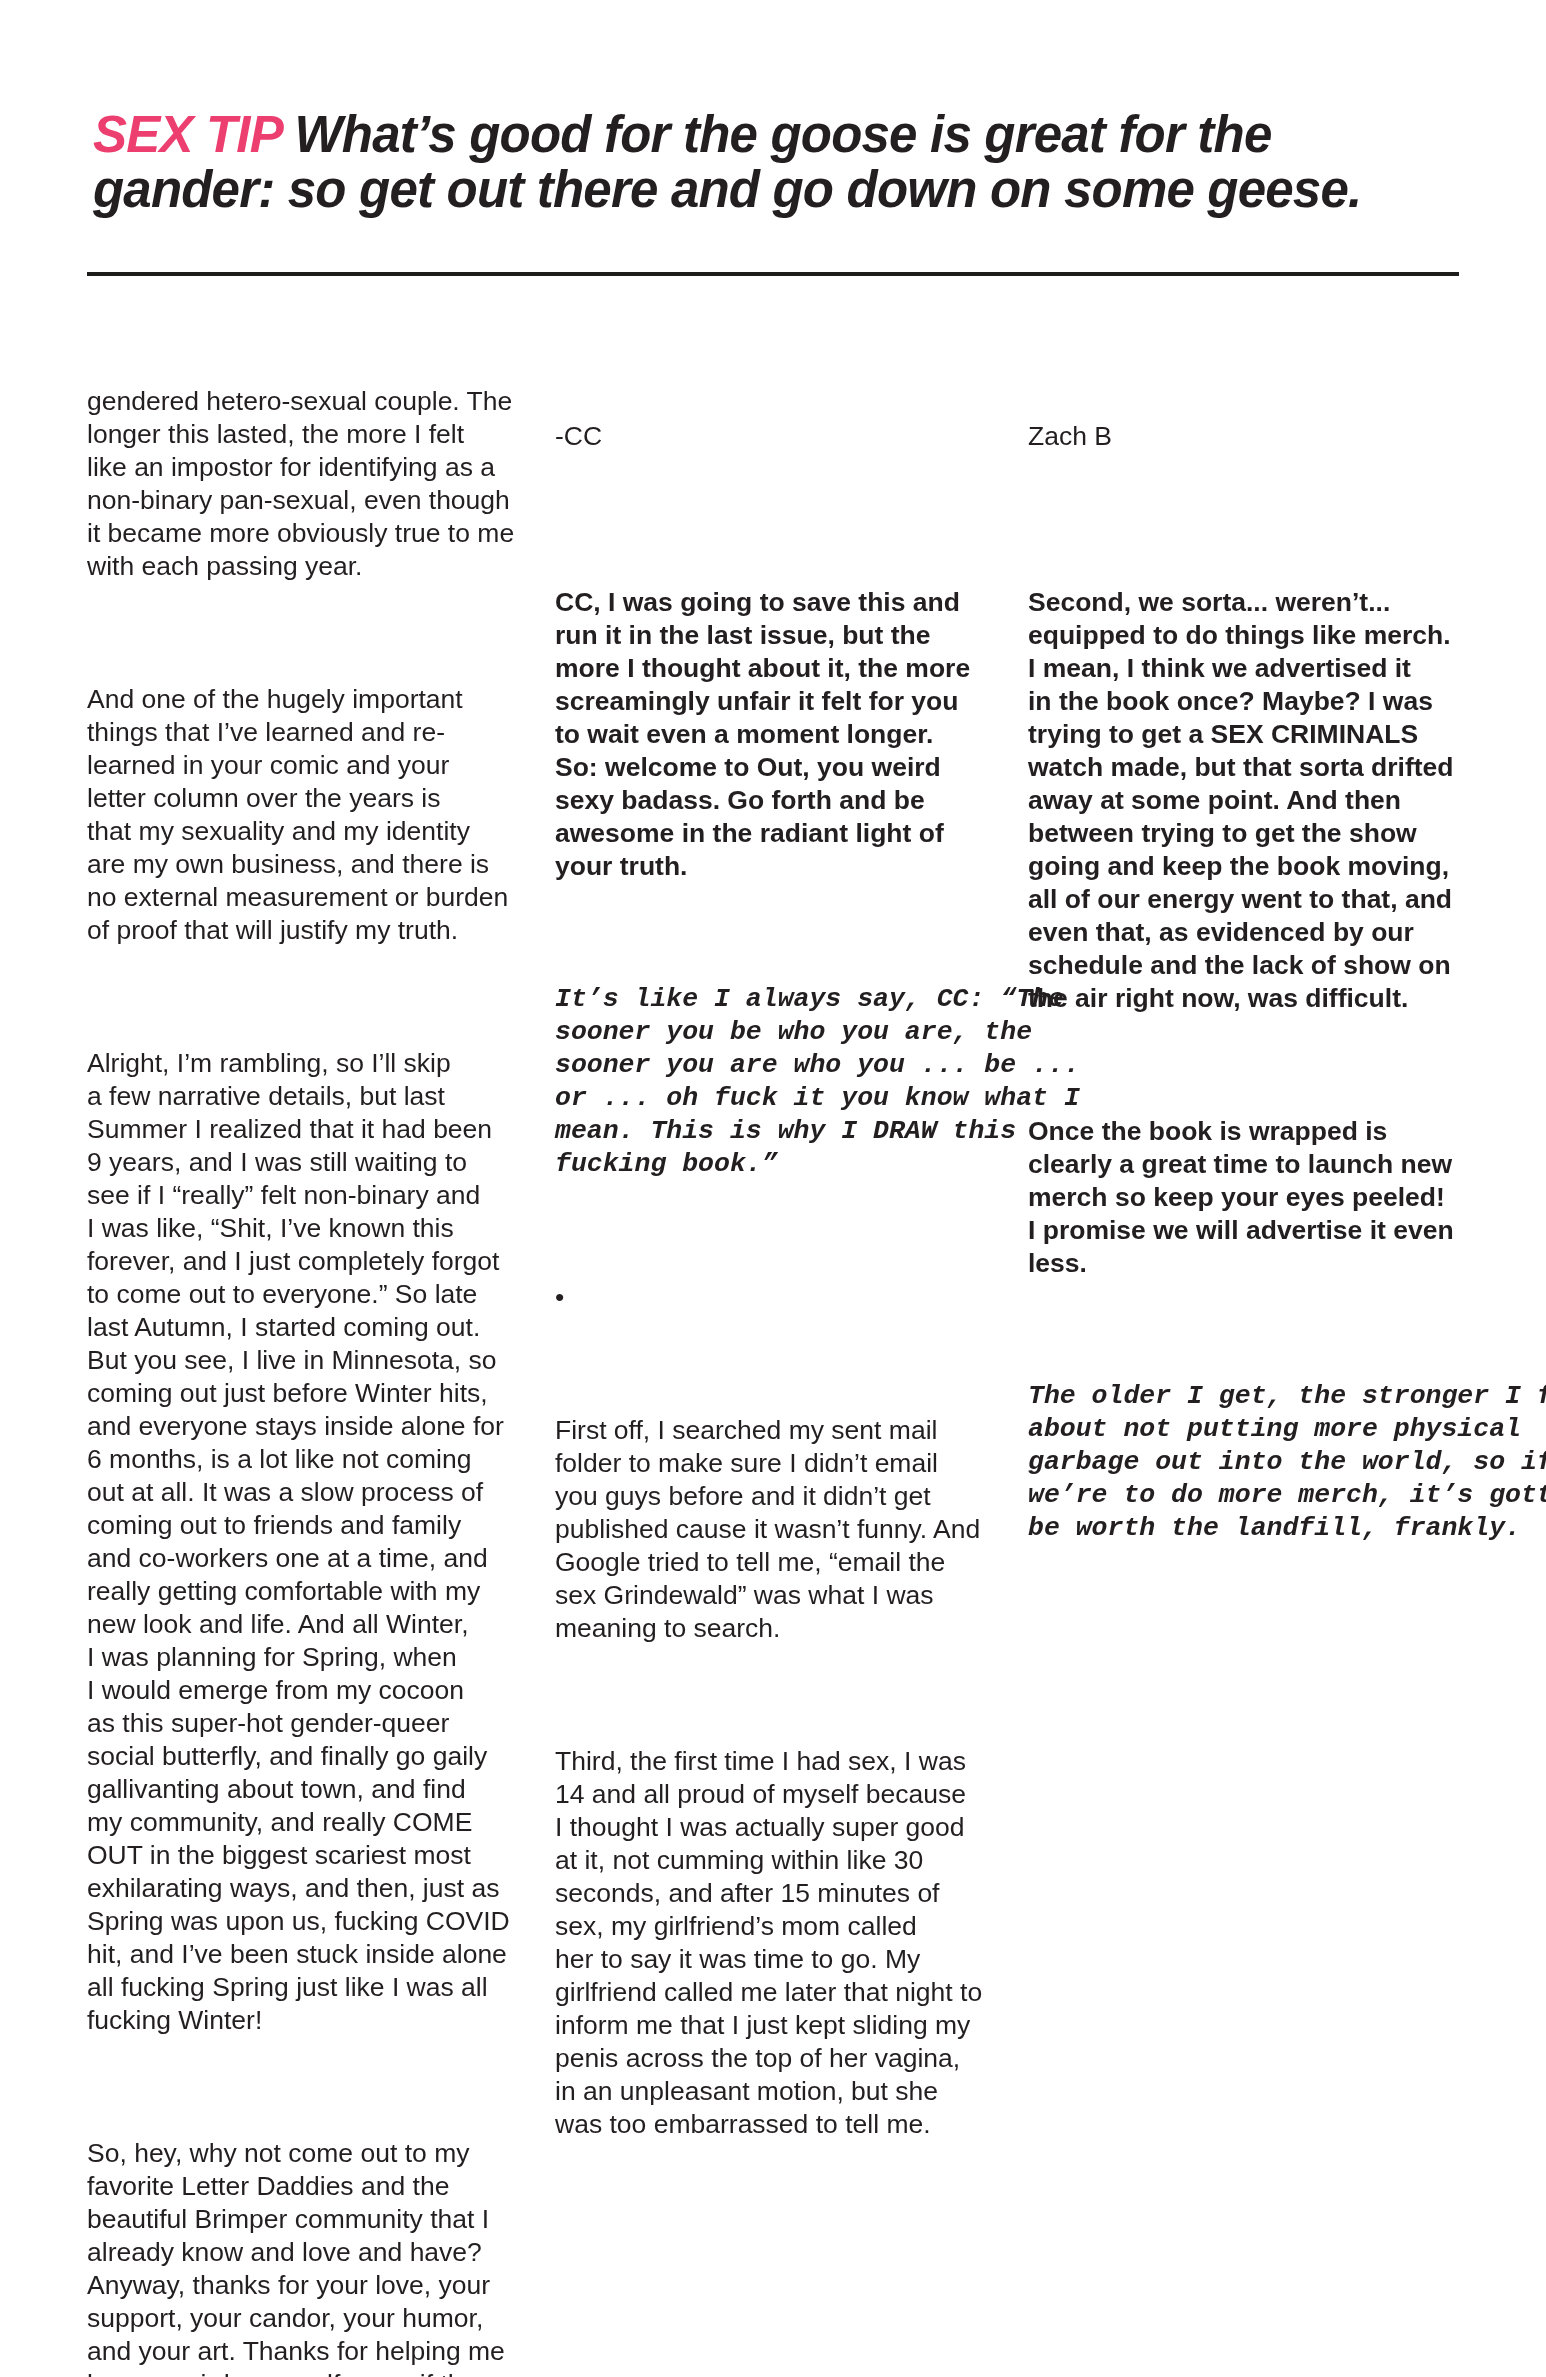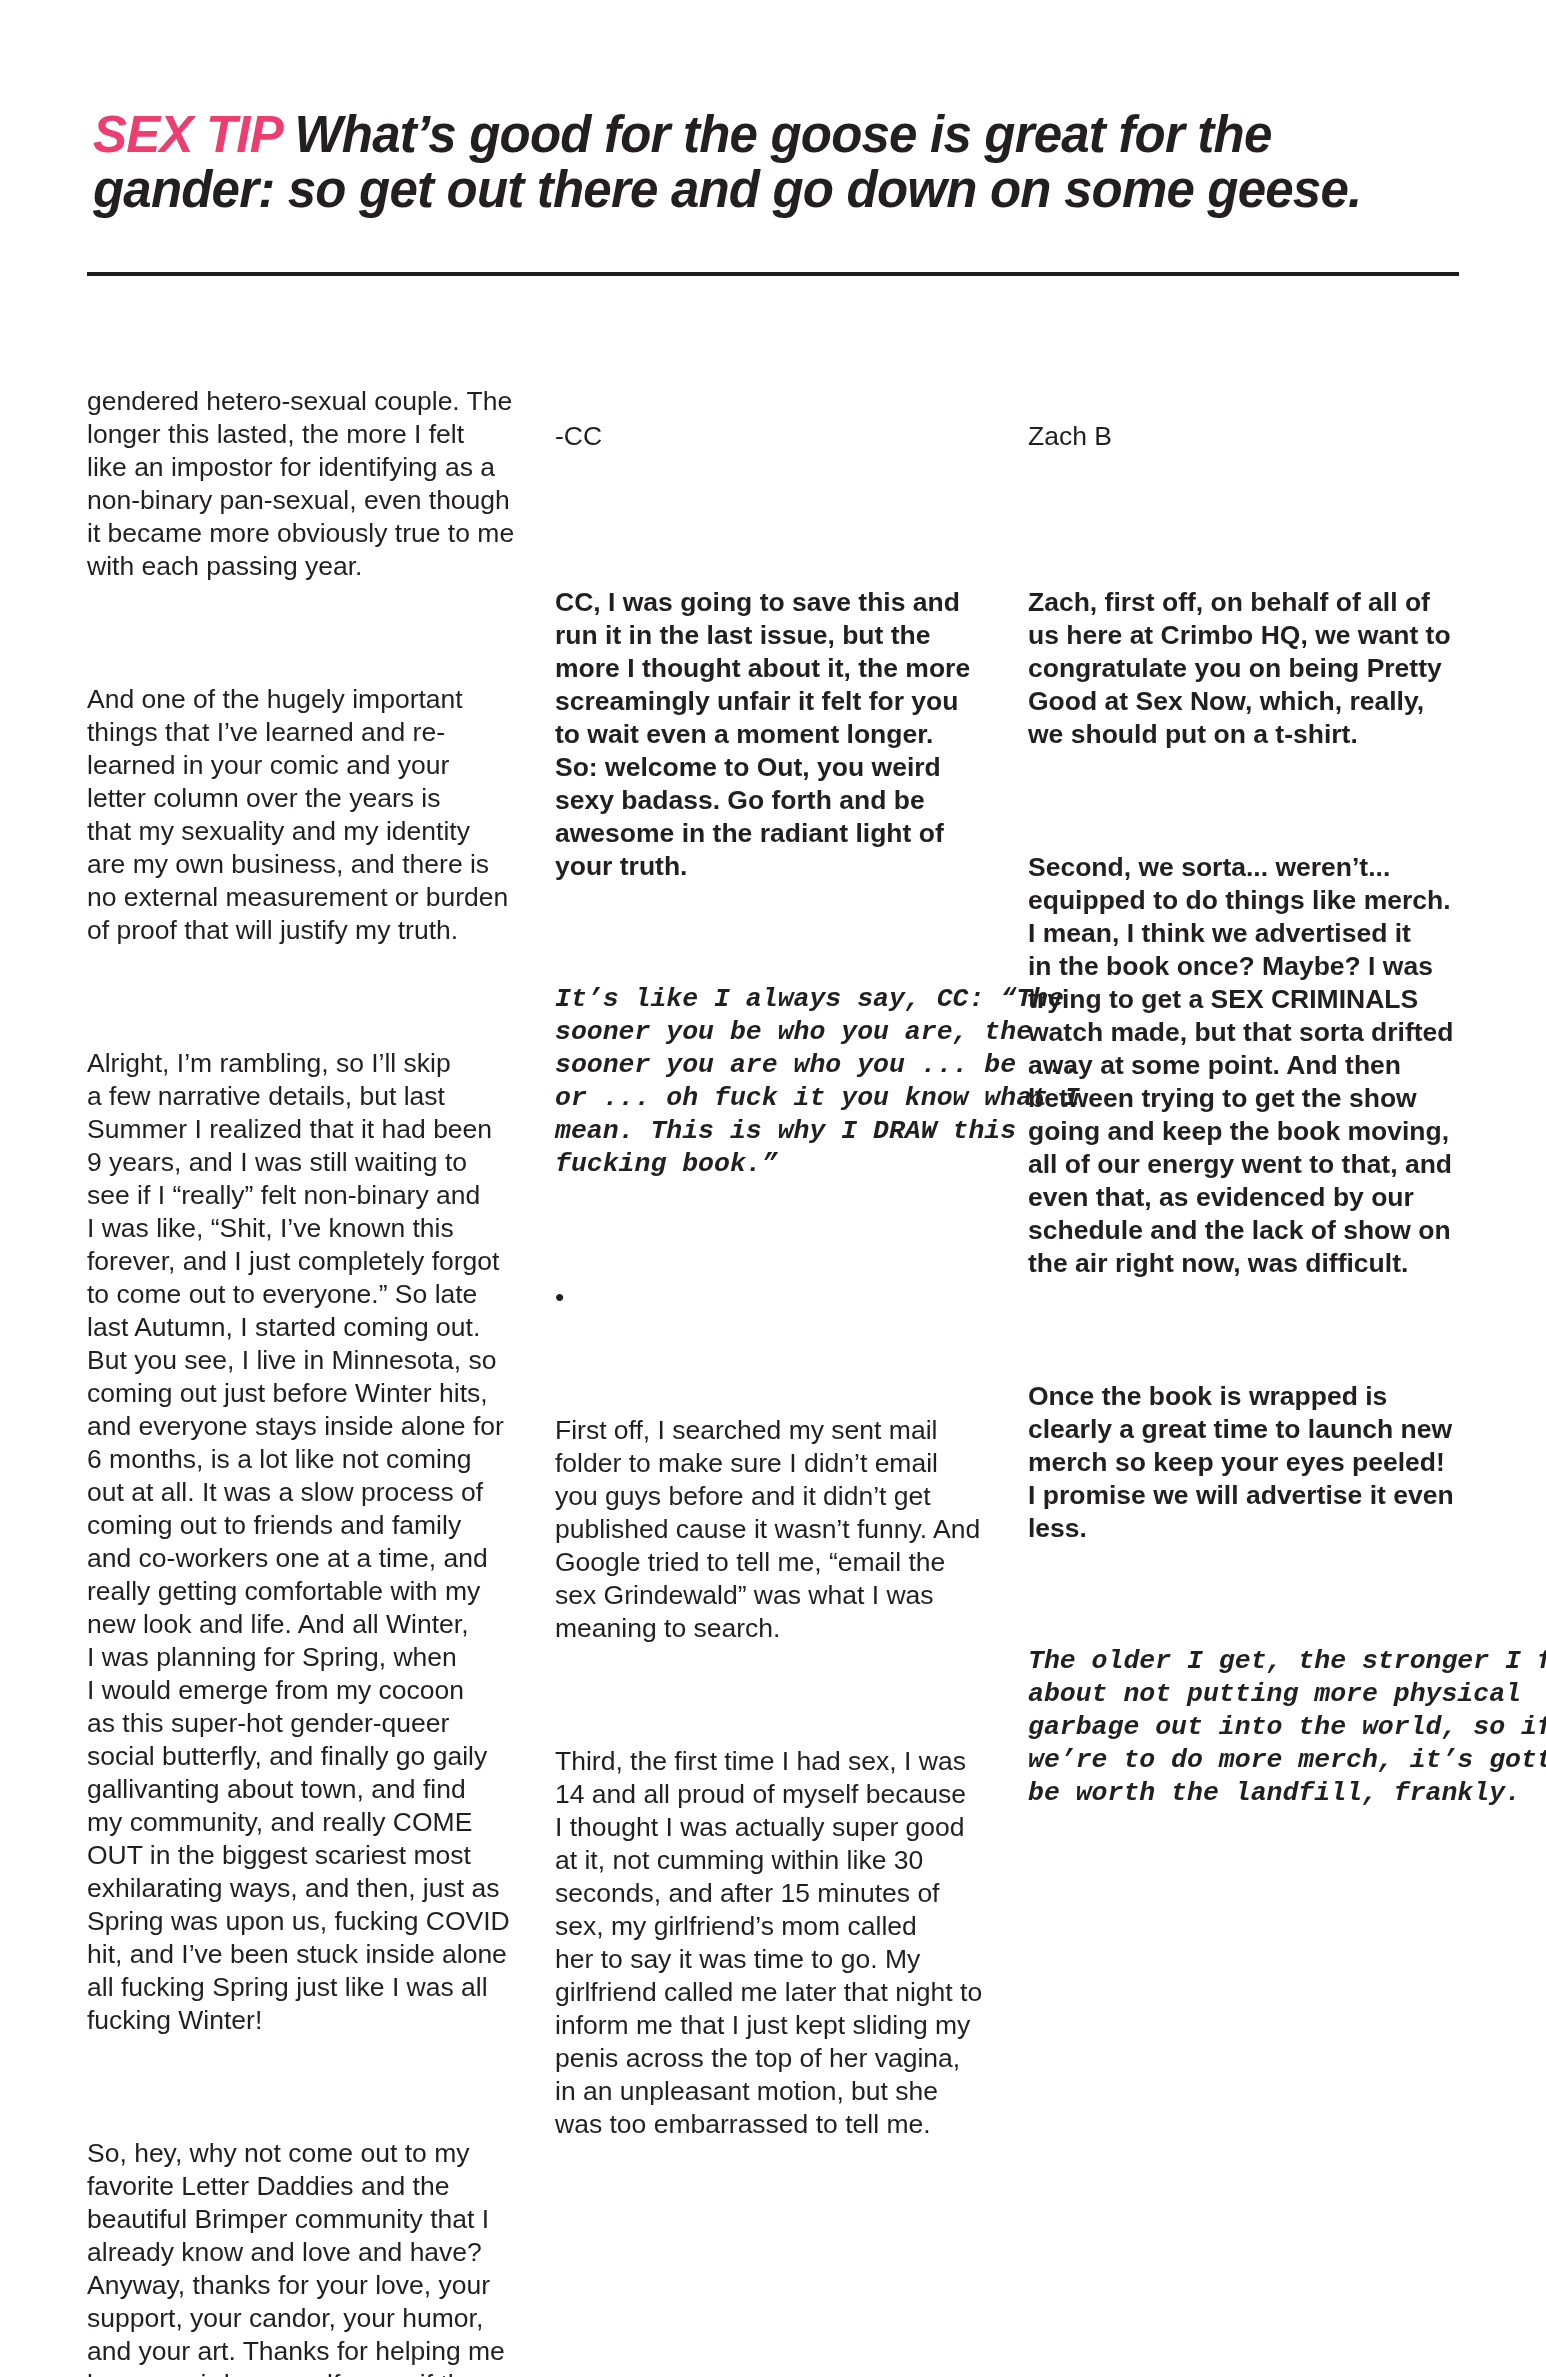--- a/index.html
+++ b/index.html
@@ -161,25 +161,20 @@
 girlfriend called me later that night to
 inform me that I just kept sliding my
 penis across the top of her vagina,
 in an unpleasant motion, but she
 was too embarrassed to tell me.</p>
     
   </div>
 
   <div class="col col-3">
     <p class="para sig-gap">Zach B</p>
-    <p class="para bold">Zach, first off, on behalf of all of
-us here at Crimbo HQ, we want to
-congratulate you on being Pretty
-Good at Sex Now, which, really,
-we should put on a t-shirt.</p>
     <p class="para bold">Second, we sorta... weren’t...
 equipped to do things like merch.
 I mean, I think we advertised it
 in the book once? Maybe? I was
 trying to get a SEX CRIMINALS
 watch made, but that sorta drifted
 away at some point. And then
 between trying to get the show
 going and keep the book moving,
 all of our energy went to that, and

